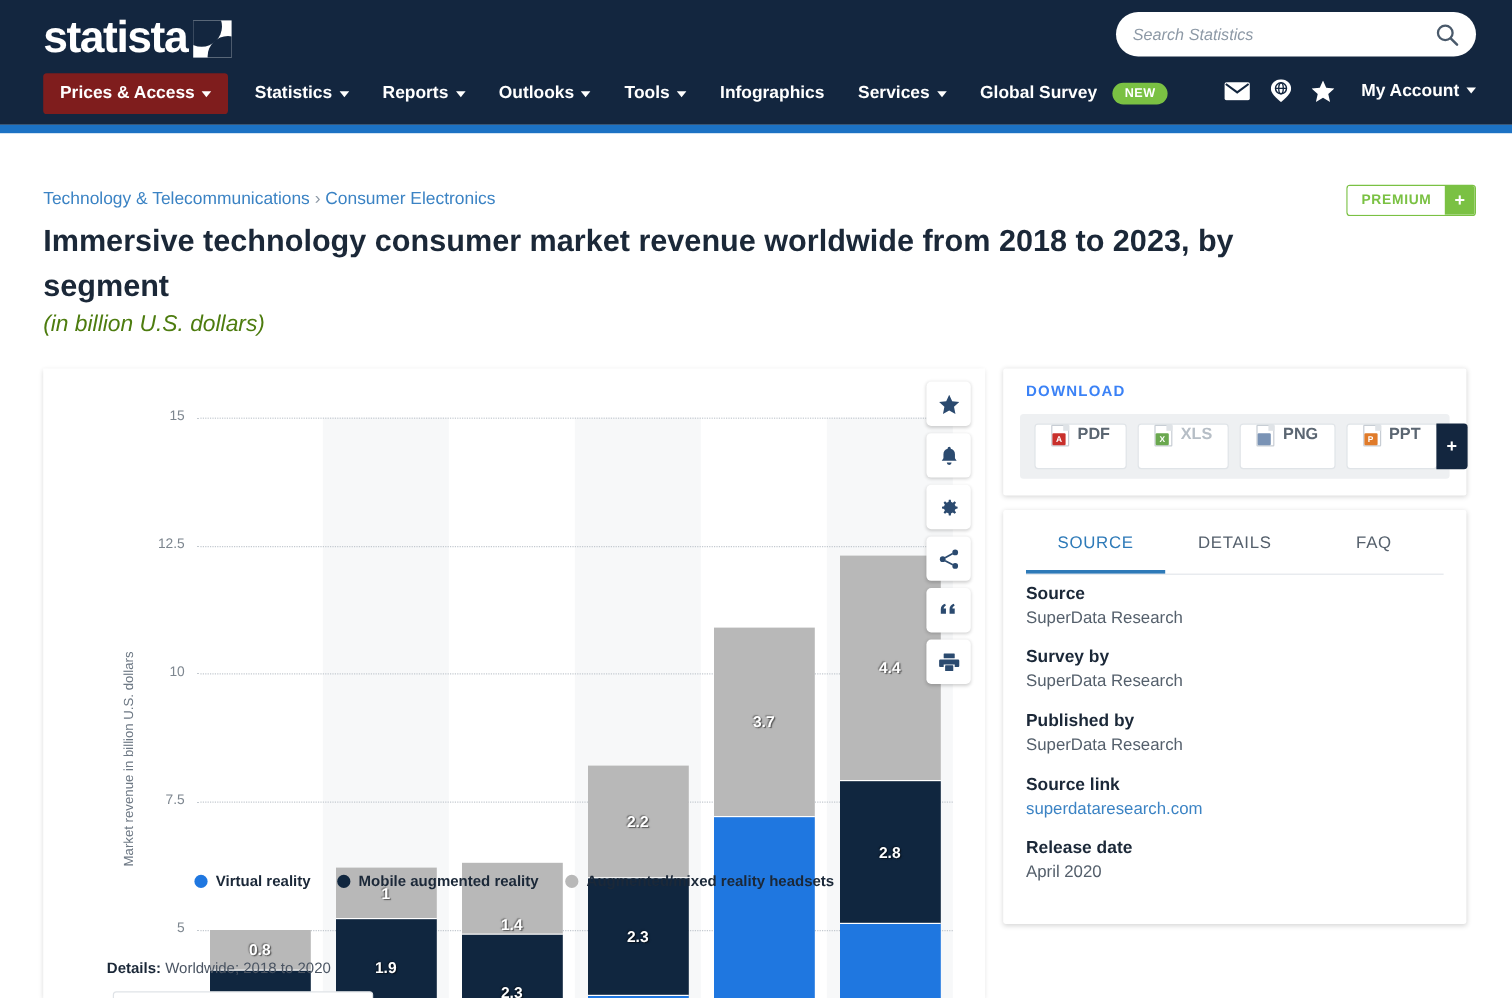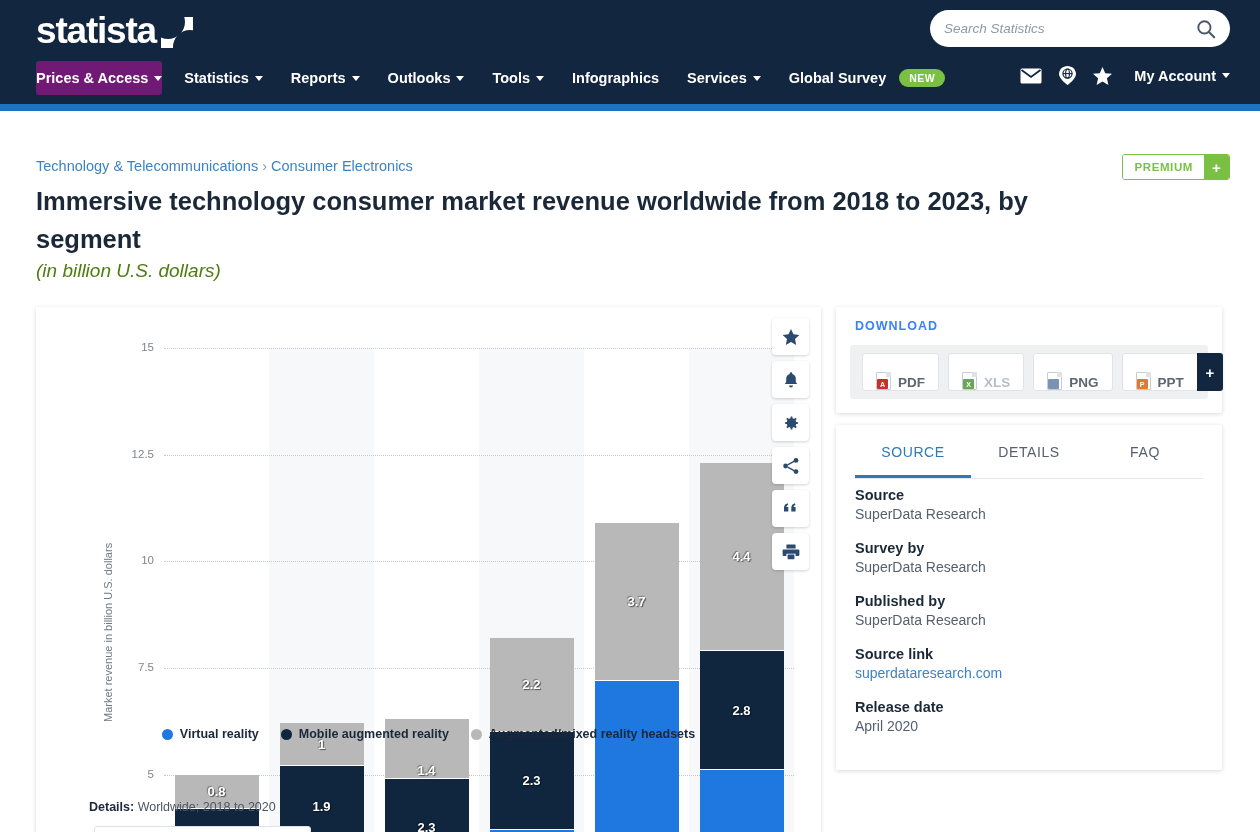--- a/index.html
+++ b/index.html
@@ -45,21 +45,21 @@
   .navrow {
     position: absolute; left: 36px; top: 61px;
     display: flex; align-items: center; gap: 0px;
   }
   .nav-item {
     color: #ffffff; font-size: 14.5px; font-weight: bold;
     padding: 6px 14px; cursor: pointer; white-space: nowrap;
     display: flex; align-items: center; gap: 6px;
   }
   .nav-item.primary {
-    background: #701a75; border-radius: 3px; padding: 9px 0;
+    background: #7f1d1d; border-radius: 3px; padding: 9px 14px;
     margin-right: 8px;
   }
   .caret {
     width: 0; height: 0; border-left: 4.5px solid transparent;
     border-right: 4.5px solid transparent; border-top: 5px solid #ffffff;
     display: inline-block;
   }
   .badge-new {
     background: #7ac143; color: #ffffff; font-size: 10.5px;
     font-weight: bold; border-radius: 9px; padding: 3px 10px;
@@ -208,21 +208,21 @@
     position: absolute; left: 19px; top: 12px;
     font-size: 12.5px; font-weight: bold; color: #3b82f6; letter-spacing: 1px;
   }
   .dl-row {
     position: absolute; left: 14px; top: 38px; width: 358px; height: 54px;
     background: #eef0f2; border-radius: 3px;
     display: flex; align-items: center; gap: 9px; padding: 0 12px;
   }
   .dl-btn {
     height: 38px; background: #ffffff; border: 1px solid #e0e4e8;
-    border-radius: 3px; display: flex; align-items: flex-end; gap: 7px;
+    border-radius: 3px; display: flex; align-items: flex-start; gap: 7px;
     padding: 0 13px; cursor: pointer;
   }
   .dl-btn .lab { font-size: 13.5px; font-weight: bold; color: #5b6672; }
   .dl-btn.muted .lab { color: #b6bec6; }
   .ficon { width: 15px; height: 18px; position: relative; }
   .ficon .page {
     position: absolute; inset: 0; background: #ffffff;
     border: 1px solid #c7cdd4; border-radius: 1px;
   }
   .ficon .corner {

